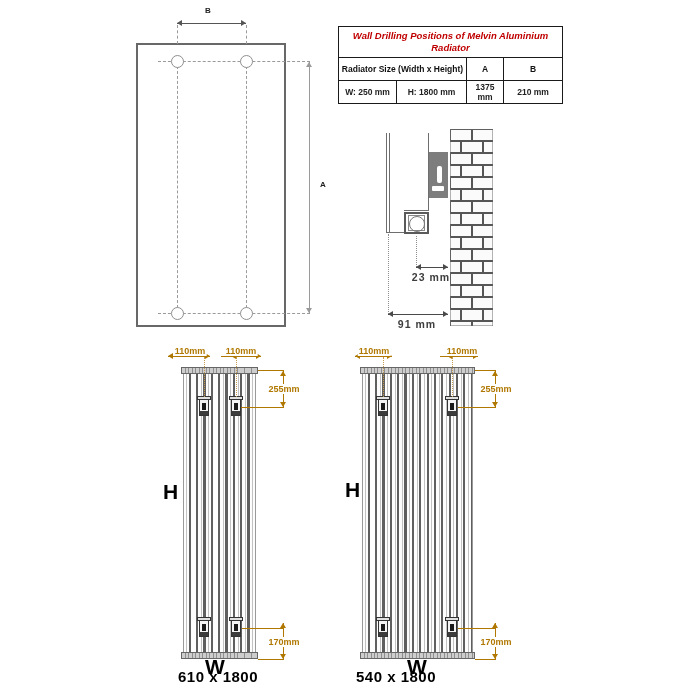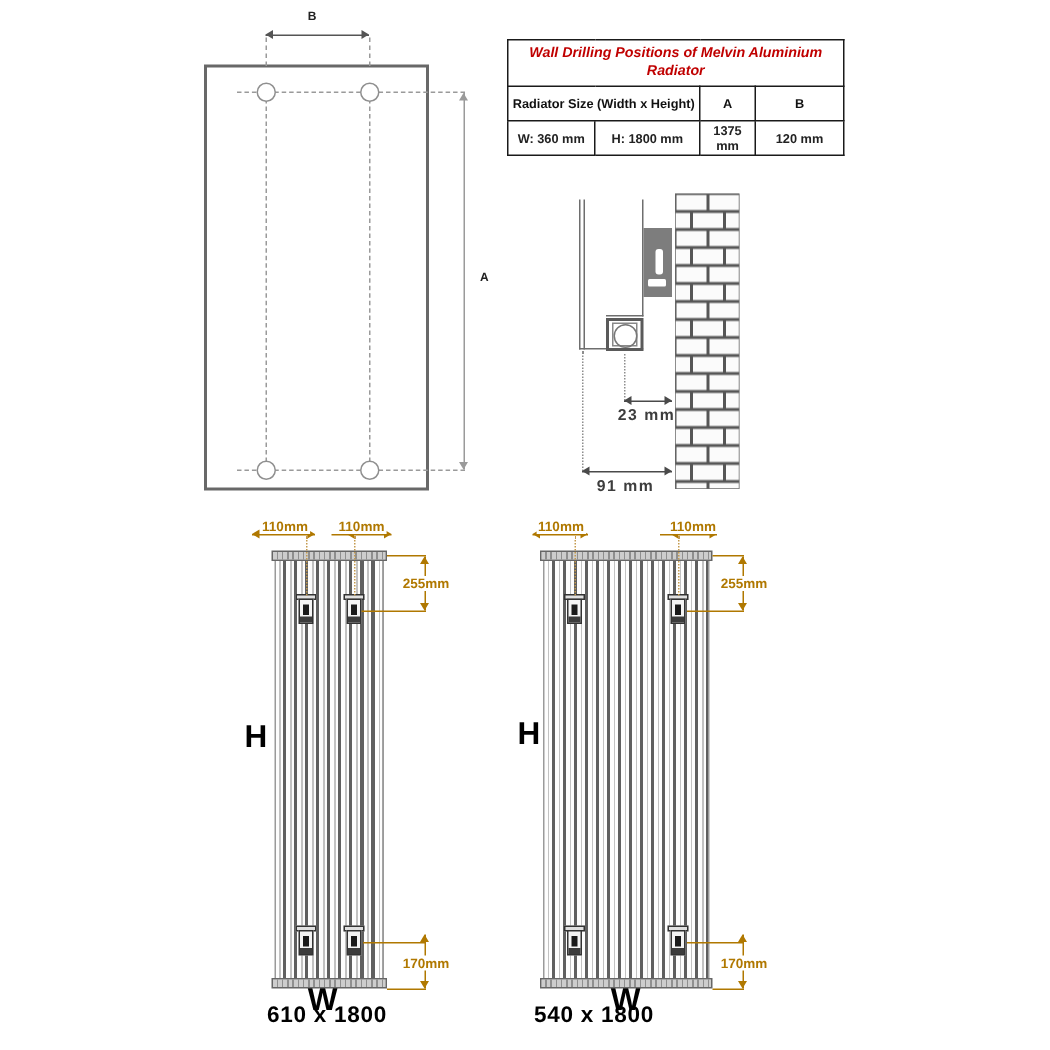--- a/index.html
+++ b/index.html
@@ -83,24 +83,24 @@
     <tbody>
         <tr>
           <td class="title" colspan="4">Wall Drilling Positions of Melvin Aluminium Radiator</td>
         </tr>
     <tr>
       <td class="hdr" colspan="2">Radiator Size (Width x Height)</td>
       <td class="hdr">A</td>
       <td class="hdr">B</td>
     </tr>
     <tr>
-      <td class="cell">W: 360 mm</td>
+      <td class="cell">W: 250 mm</td>
       <td class="cell">H: 1800 mm</td>
       <td class="cell">1375 mm</td>
-      <td class="cell">120 mm</td>
+      <td class="cell">210 mm</td>
     </tr>
   </tbody>
     </table>
 
   <div>
 
     <div class="abs" style="left:386px;top:133px;width:4px;height:100px;border-left:1px solid #6e6e6e;border-right:1px solid #6e6e6e;box-sizing:border-box;"></div>
     <div class="vline" style="left:428px;top:133px;height:78px;color:#6e6e6e;"></div>
     <div class="hline" style="left:404px;top:210px;width:25px;color:#6e6e6e;"></div>
     <div class="hline" style="left:386px;top:232px;width:43px;color:#6e6e6e;"></div>

